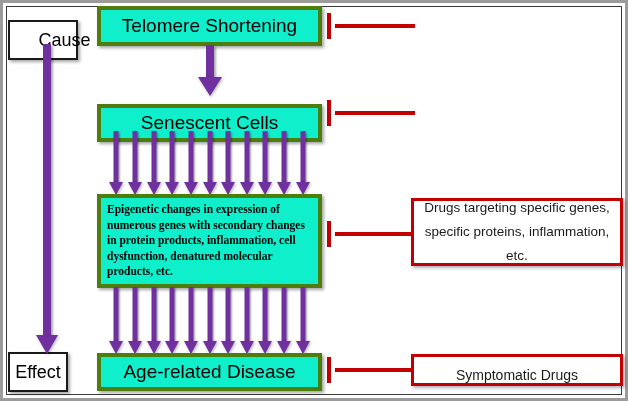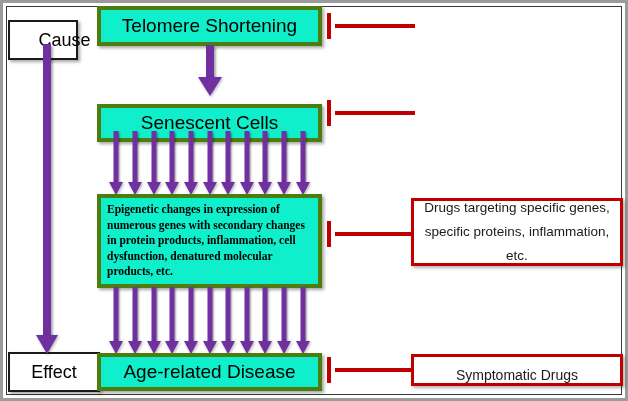--- a/index.html
+++ b/index.html
@@ -63,21 +63,21 @@
     display: flex;
     align-items: center;
     justify-content: center;
     color: #1a1a1a;
     text-align: center;
     box-shadow: 2px 2px 3px rgba(0,0,0,0.30);
   }
 
   
   #box-cause      { left: 8px;   top: 20px;    width: 70px;  height: 40px;  font-size: 18px; padding-left: 43px; }
-  #box-effect     { left: 8px;   top: 352px;  width: 92px;  height: 40px;  font-size: 18px; }
+  #box-effect     { left: 8px;   top: 352px;  width: 60px;  height: 40px;  font-size: 18px; }
 
   #box-telomere   { left: 97px;  top: 6px;    width: 225px; height: 40px;  font-size: 19px; }
   #box-senescent  { left: 97px;  top: 94px;   width: 225px; height: 38px;  font-size: 19px; margin-top: 10px; }
   #box-epigenetic { left: 97px;  top: 194px;  width: 225px; height: 94px;  font-size: 11.5px;
                     line-height: 15.5px; padding: 3px 6px; font-weight: bold; font-family: Liberation Serif, serif; }
   #box-disease    { left: 97px;  top: 353px;  width: 225px; height: 38px;  font-size: 19px; }
 
   #red-telomerase { left: 411px; top: 10px;   width: 212px; height: 32px;  font-size: 13px; }
   #red-senolytics { left: 411px; top: 97px;   width: 212px; height: 32px;  font-size: 13px; }
   #red-drugs      { left: 411px; top: 198px;  width: 212px; height: 68px;  font-size: 13.5px;

